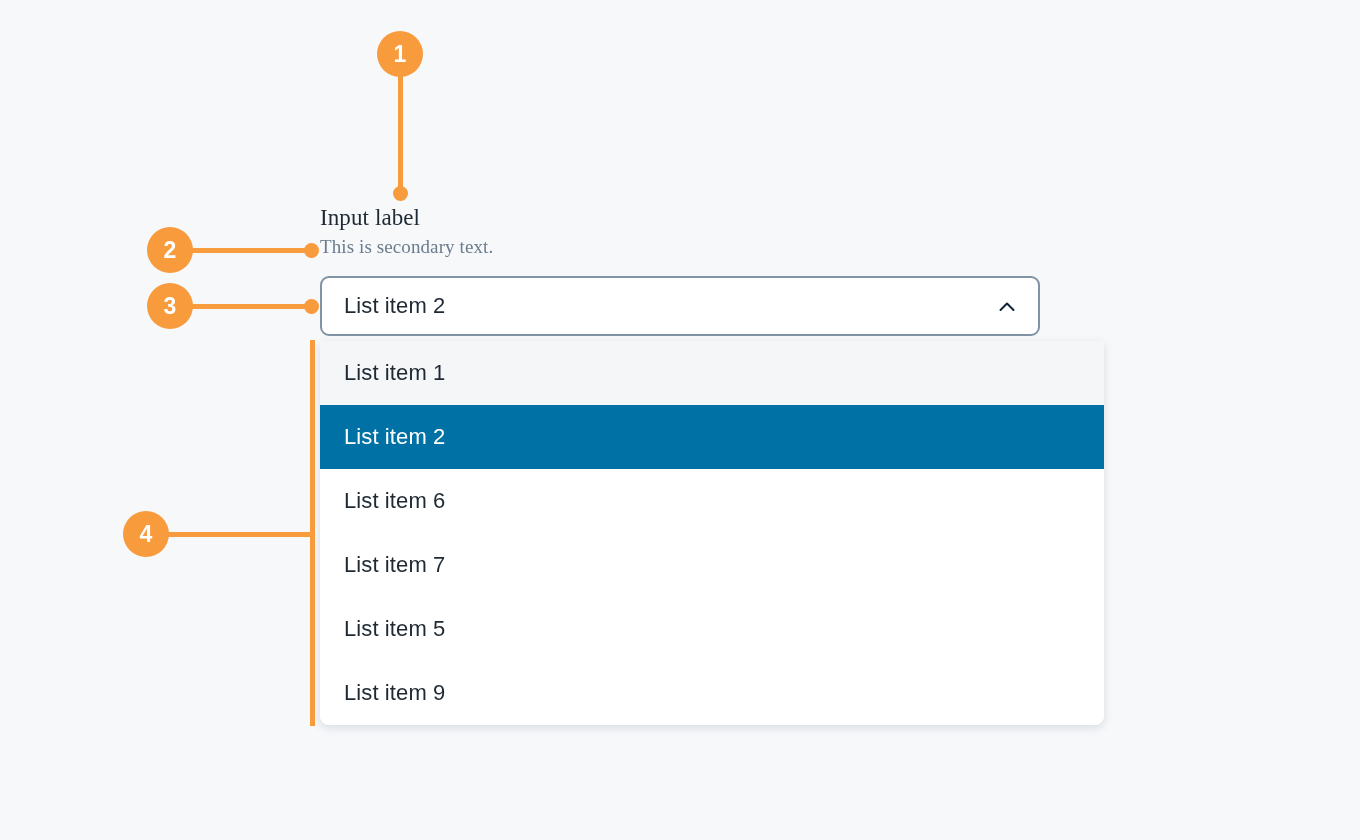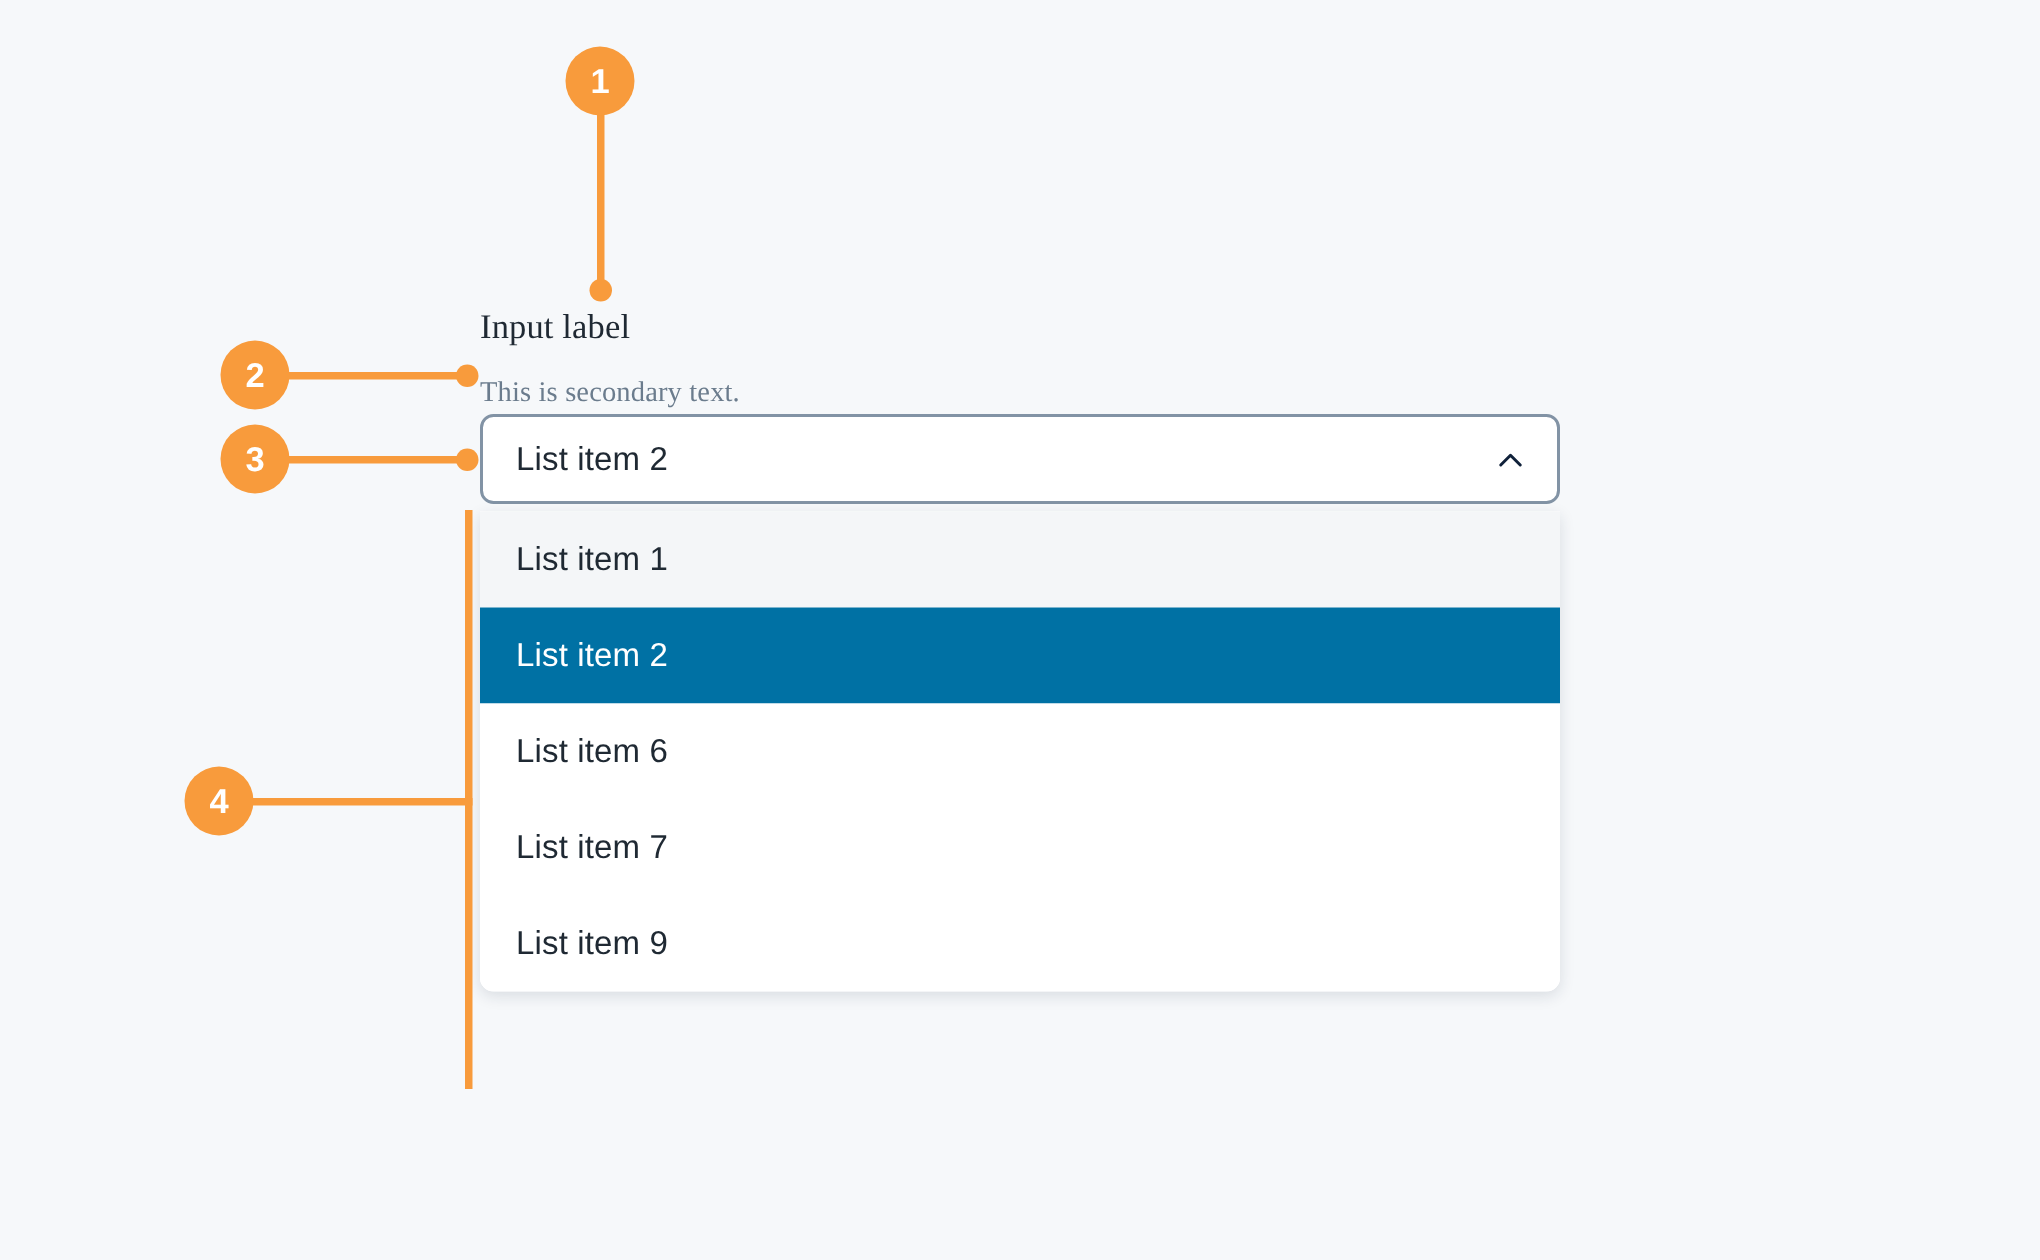--- a/index.html
+++ b/index.html
@@ -38,21 +38,21 @@
     line-height: 32px;
     color: #1f2933;
     letter-spacing: .1px;
     margin: 0;
   }
 
   .secondary-text {
     font-size: 19px;
     line-height: 26px;
     color: #6b7c8d;
-    margin: 15px 0 0 0;
+    margin: 0 0 0 0;
     letter-spacing: .1px;
   }
 
   .combobox {
     position: absolute;
     left: 320px;
     top: 276px;
     width: 720px;
     height: 60px;
     box-sizing: border-box;
@@ -81,21 +81,21 @@
     position: relative;
     top: 1px;
   }
   .chevron-up svg { display: block; }
 
   
   .listbox {
     position: absolute;
     left: 320px;
     top: 341px;
-    width: 720px;
+    width: 784px;
     background: #ffffff;
     border-bottom-left-radius: 9px;
     border-bottom-right-radius: 9px;
     box-shadow: 0 3px 10px rgba(25, 40, 60, .13);
     overflow: hidden;
   }
 
   .list-item {
     height: 64px;
     display: flex;
@@ -196,20 +196,23 @@
     <div class="list-item is-selected">
         <span>List item 2</span>
       </div>
     <div class="list-item">
         <span>List item 6</span>
       </div>
     <div class="list-item">
         <span>List item 7</span>
       </div>
     <div class="list-item">
+        <span>List item 5</span>
+      </div>
+    <div class="list-item">
         <span>List item 9</span>
       </div>
   </div>
 
   <div class="leader leader-v" id="leader-1"></div>
   <div class="endpoint-dot" id="dot-1"></div>
   <div class="marker" id="marker-1">1</div>
 
   <div class="leader leader-h" id="leader-2"></div>
   <div class="endpoint-dot" id="dot-2"></div>

